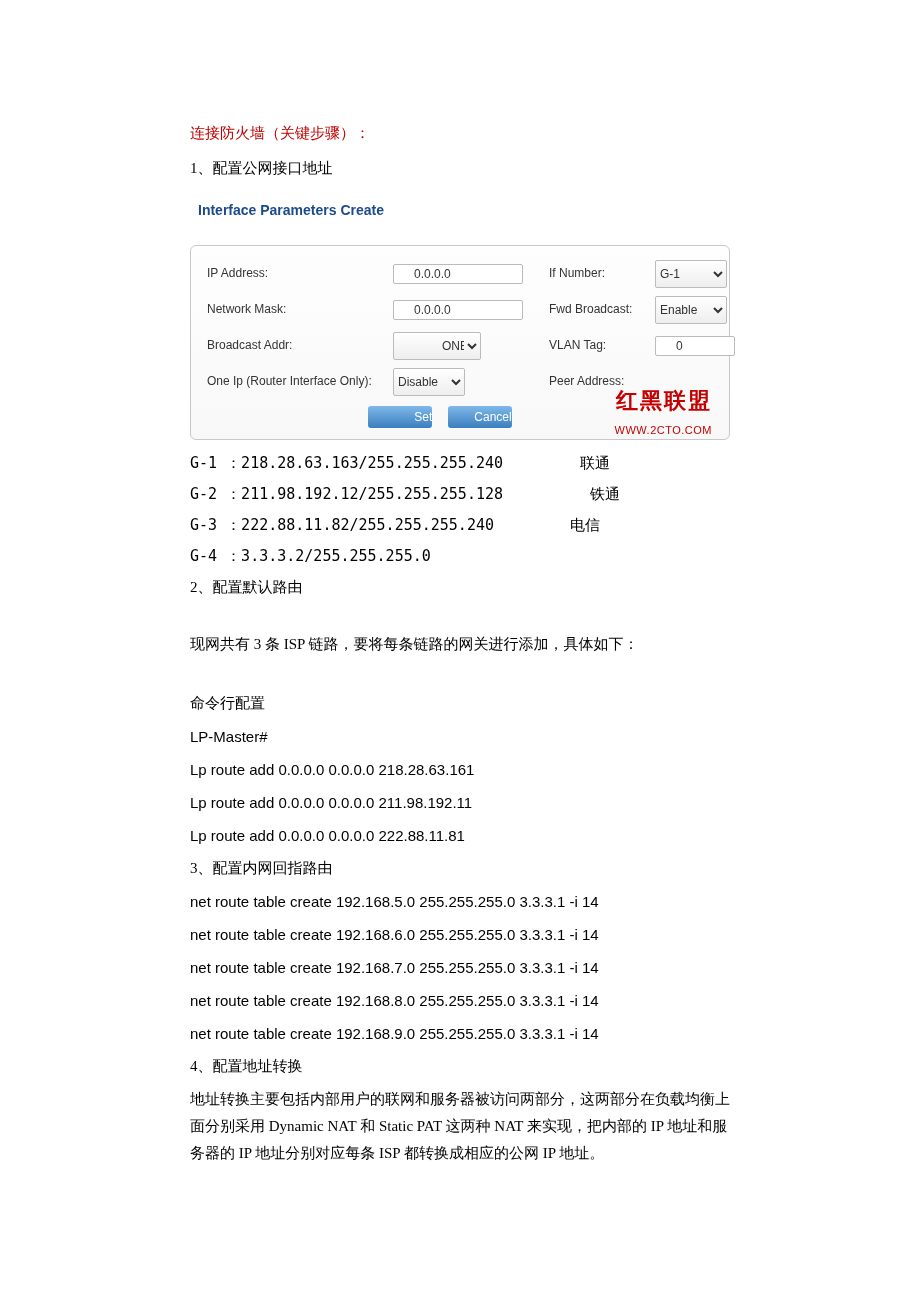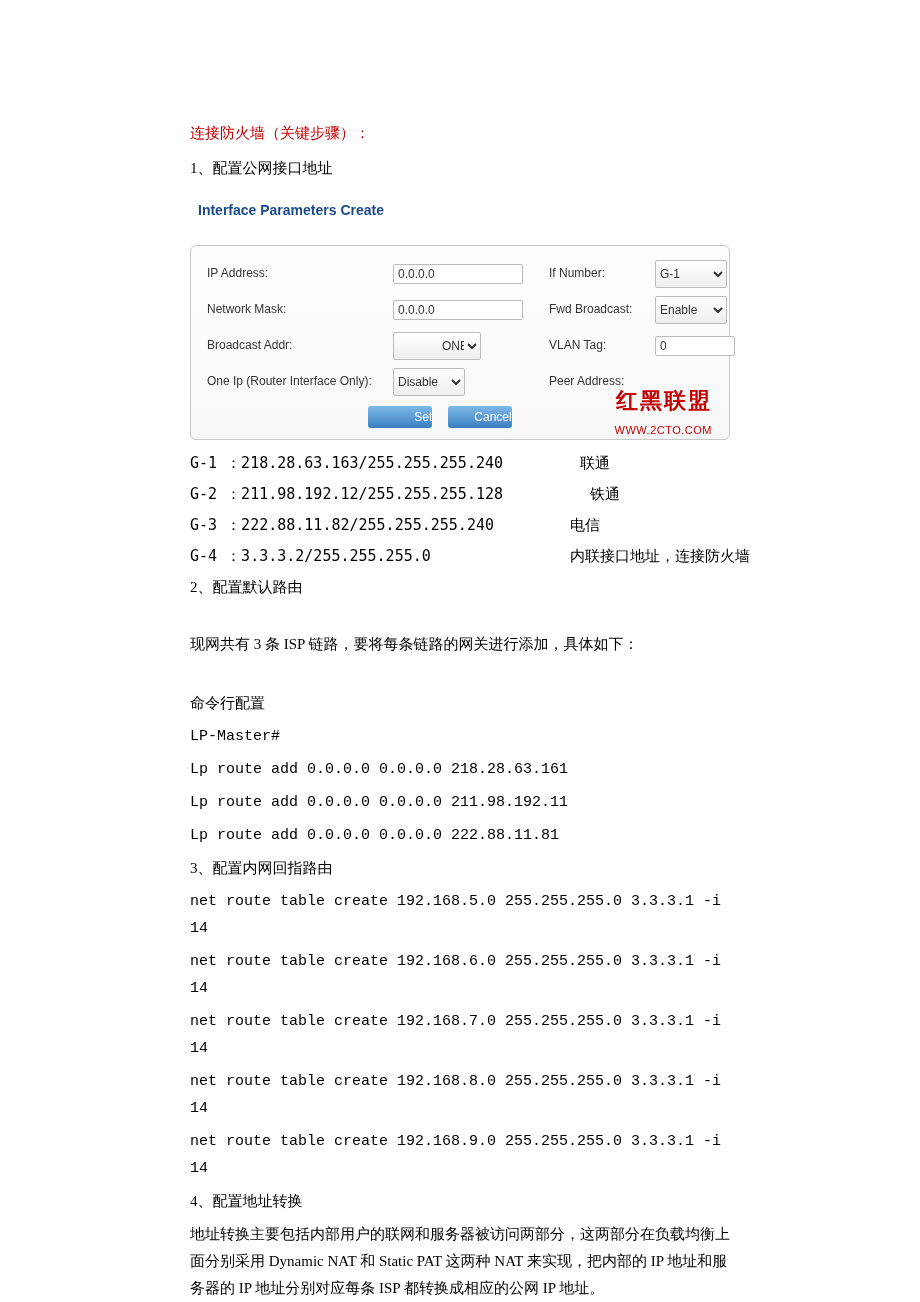--- a/index.html
+++ b/index.html
@@ -51,21 +51,21 @@
     }
     .panel-grid label {
       color: #333;
     }
     .panel-input {
       width: 130px;
       height: 20px;
       border: 1px solid #bbb;
       border-radius: 2px;
       background: #fff;
-      padding: 1px 4px;
+      padding: 1px 20px;
       font-size: 12px;
       color: #333;
     }
     .panel-select {
       width: 72px;
       height: 28px;
       border: 1px solid #bbb;
       border-radius: 2px;
       background: linear-gradient(#fff, #eee);
       font-size: 12px;
@@ -114,21 +114,21 @@
     }
     .ip-line {
       display: flex;
       font-family: "SimSun", monospace;
       margin-bottom: 4px;
       white-space: pre;
     }
     .ip-line .left { flex: 0 0 auto; }
     .ip-line .right { flex: 1; text-align: left; }
     .para { margin: 6px 0; }
-    .mono { font-family: Liberation Mono, monospace; }
+    .mono { font-family: Liberation Sans, sans-serif; }
     .section-space { height: 20px; }
   </style>
 </head>
 <body>
 
 <div class="heading1">连接防火墙（关键步骤）：</div>
 
 <div class="body-text">1、配置公网接口地址</div>
 
 <div class="panel-container">
@@ -181,21 +181,20 @@
 <div class="ip-line">
   <span class="left" style="width:400px">G-2 ：211.98.192.12/255.255.255.128</span>
   <span class="right">铁通</span>
 </div>
 <div class="ip-line">
   <span class="left" style="width:380px">G-3 ：222.88.11.82/255.255.255.240</span>
   <span class="right">电信</span>
 </div>
 <div class="ip-line">
   <span class="left" style="width:380px">G-4 ：3.3.3.2/255.255.255.0</span>
-  <span class="right">内联接口地址，连接防火墙</span>
 </div>
 
 <div class="body-text">2、配置默认路由</div>
 
 <div class="section-space"></div>
 
 <div class="para">现网共有 3 条 ISP 链路，要将每条链路的网关进行添加，具体如下：</div>
 
 <div class="section-space"></div>
 

